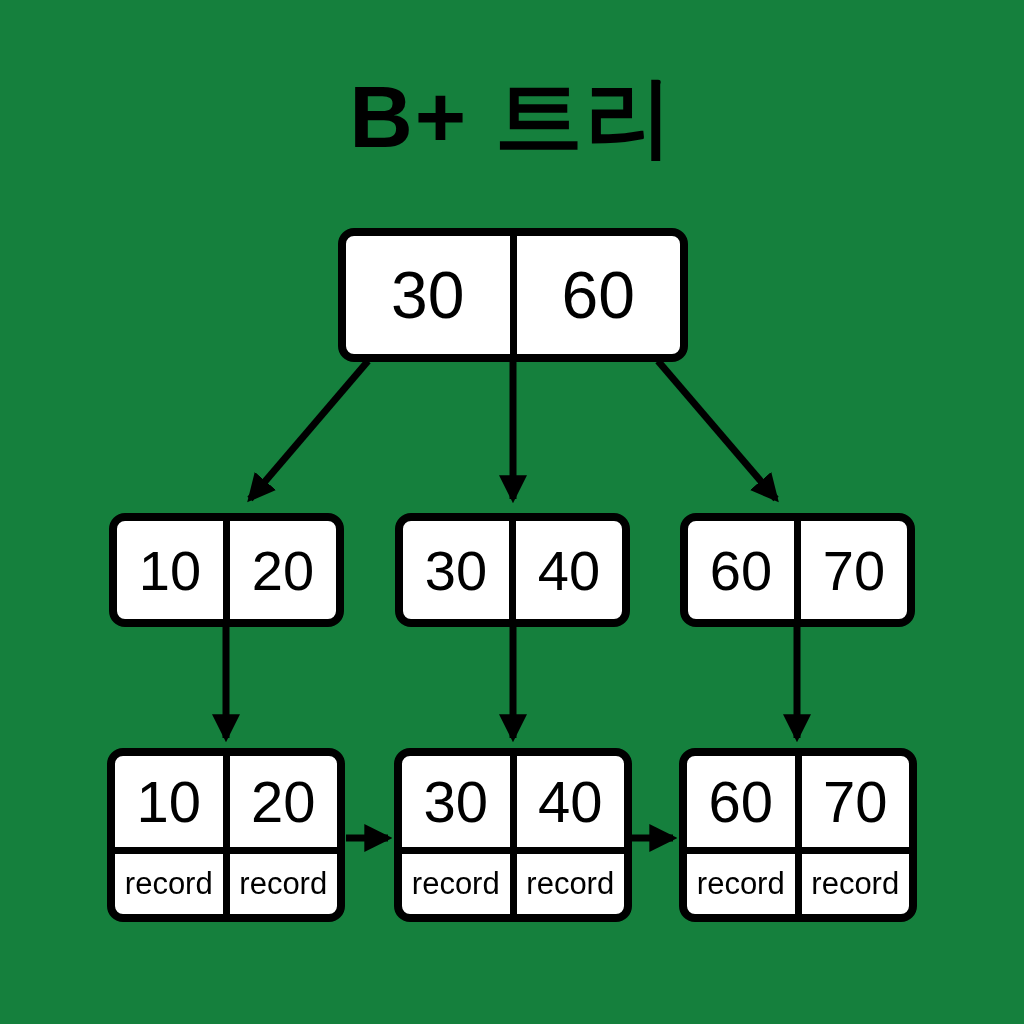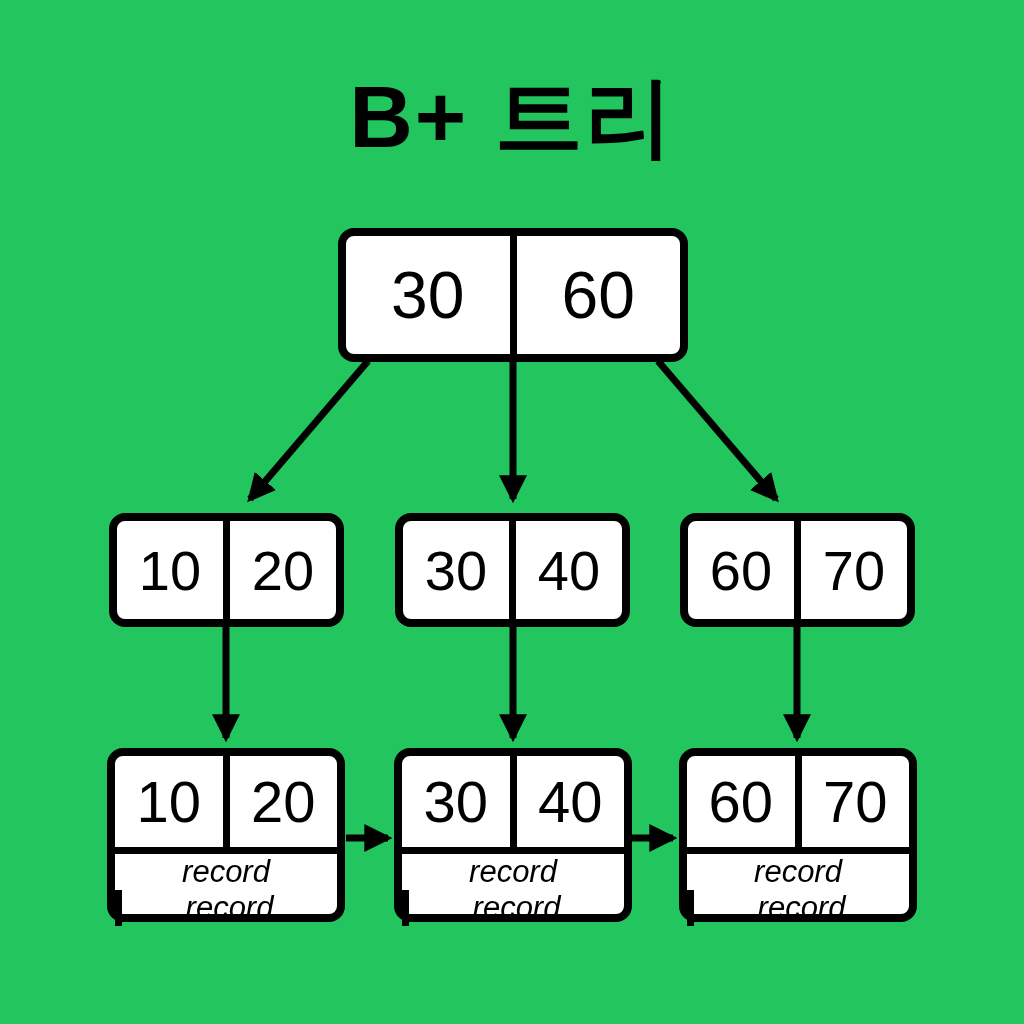--- a/index.html
+++ b/index.html
@@ -5,21 +5,21 @@
   html, body {
     margin: 0;
     padding: 0;
     background: #ffffff;
     font-family: "Liberation Sans", "DejaVu Sans", sans-serif;
   }
   .stage {
     position: relative;
     width: 1024px;
     height: 1024px;
-    background: #22c55e;
+    background: #15803d;
     overflow: hidden;
     color: #000000;
   }
   .title {
     position: absolute;
     top: 58px;
     left: 0;
     width: 1024px;
     margin: 0;
     text-align: center;
@@ -58,24 +58,23 @@
   .leaf-node { flex-direction: column; }
   .leaf-keys {
     display: flex;
     flex-direction: row;
     height: 91px;
     flex: 0 0 91px;
   }
   .leaf-keys .key-cell { font-size: 58px; }
   .leaf-records {
     display: flex;
-    flex-direction: column;
+    flex-direction: row;
     flex: 1 1 auto;
     border-top: 7px solid #000000;
-    font-style: italic;
   }
   .record-cell {
     flex: 1 1 0;
     display: flex;
     align-items: center;
     justify-content: center;
     font-size: 31px;
   }
   .record-cell + .record-cell { border-left: 7px solid #000000; }
 

